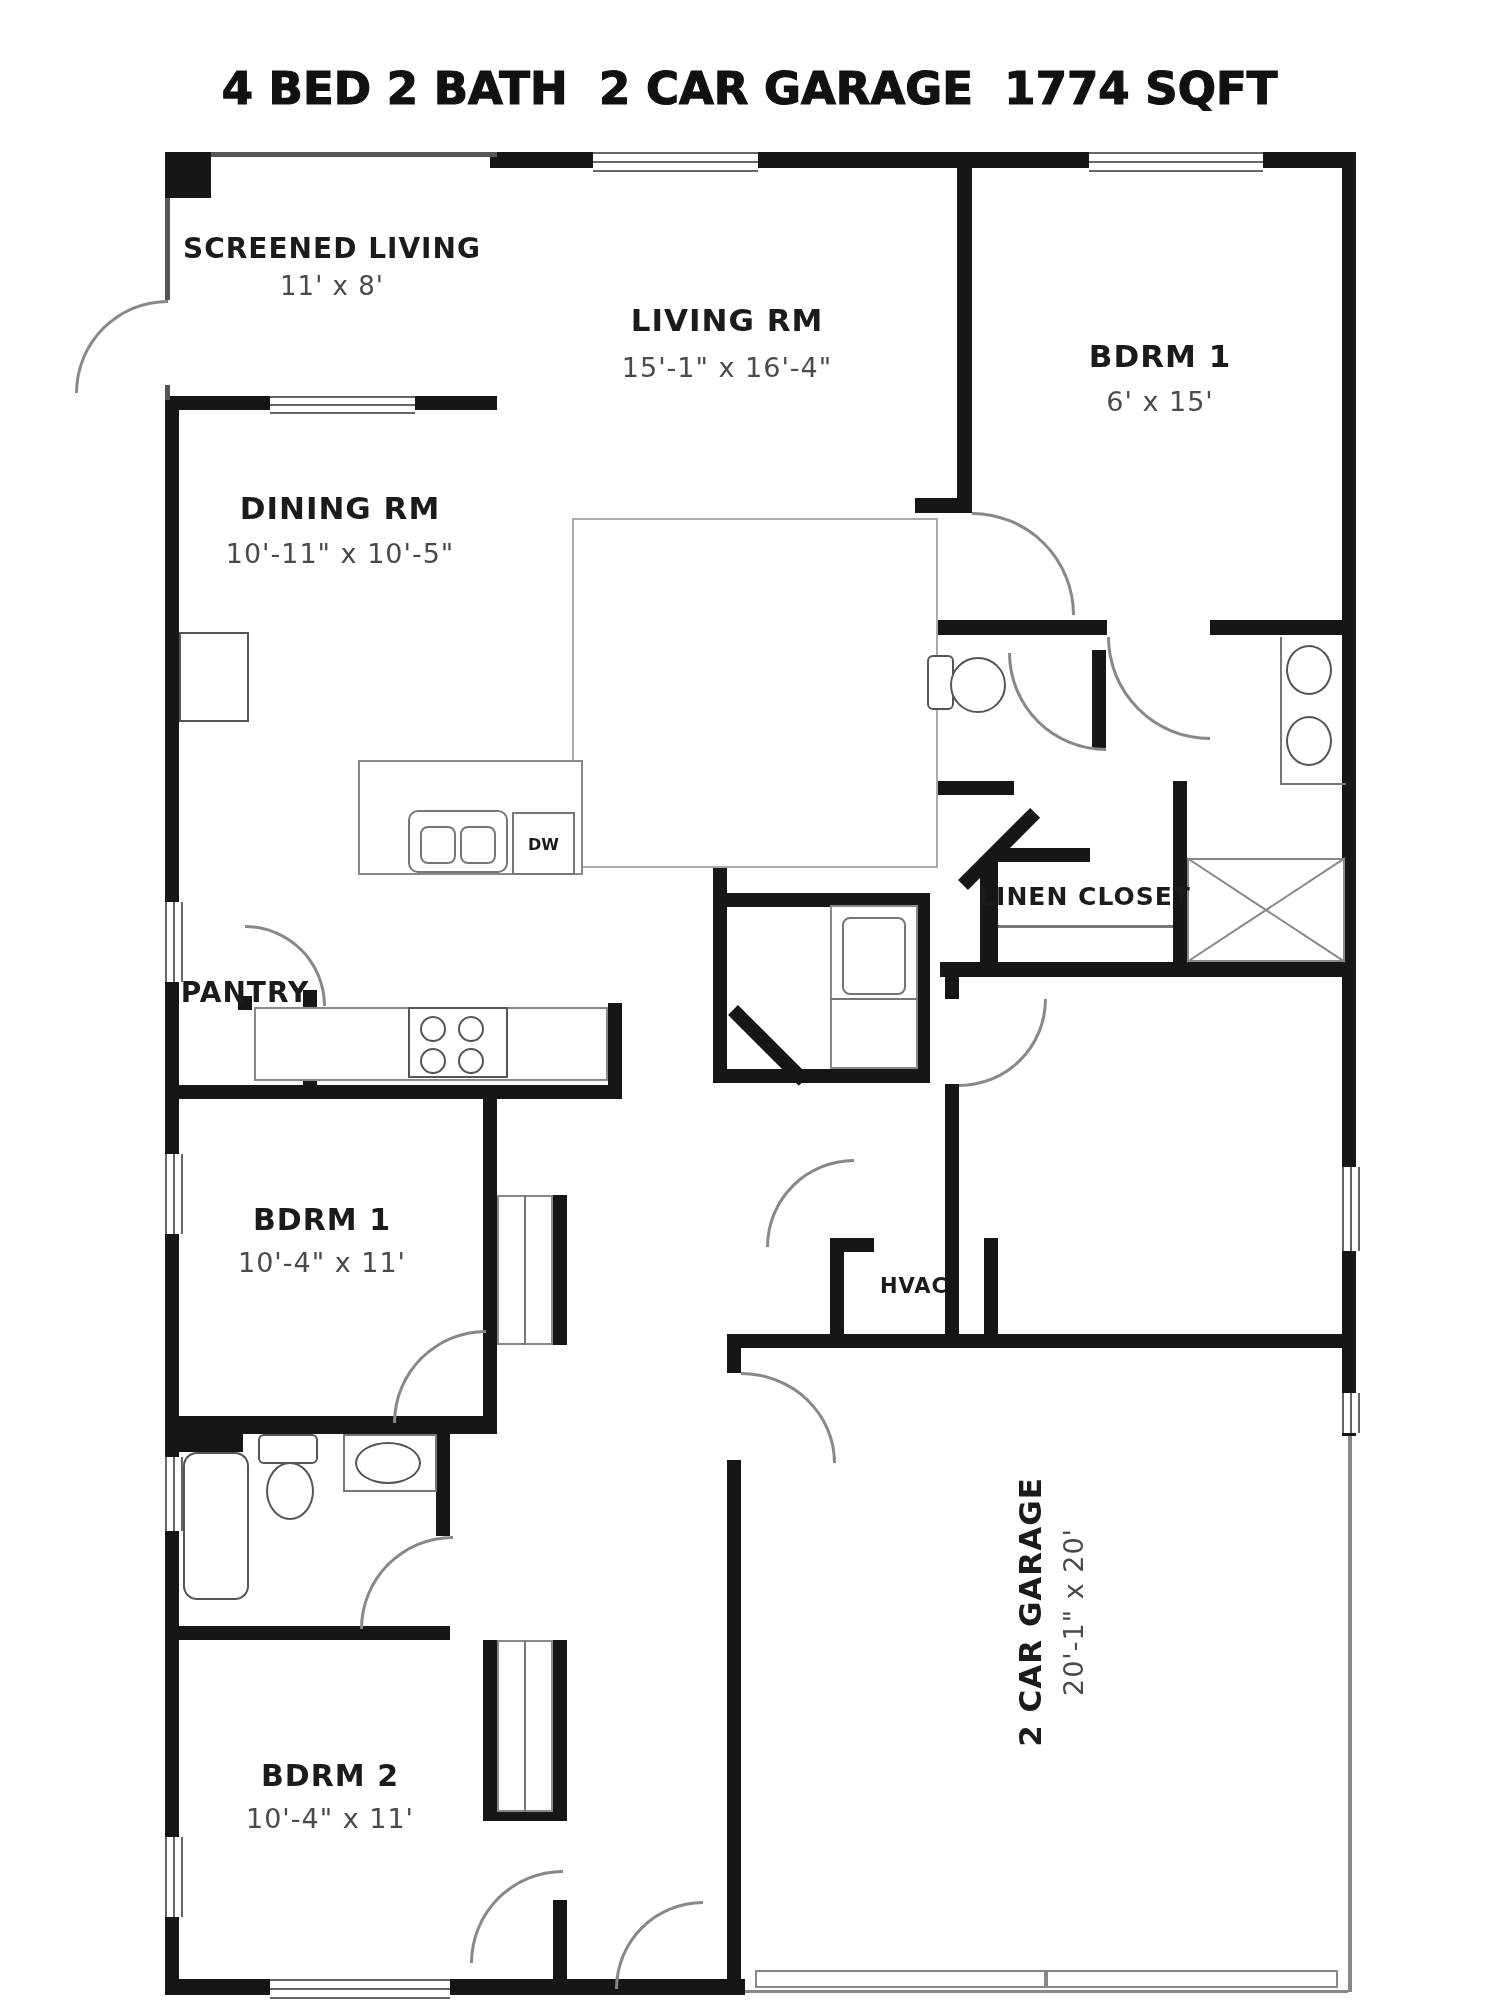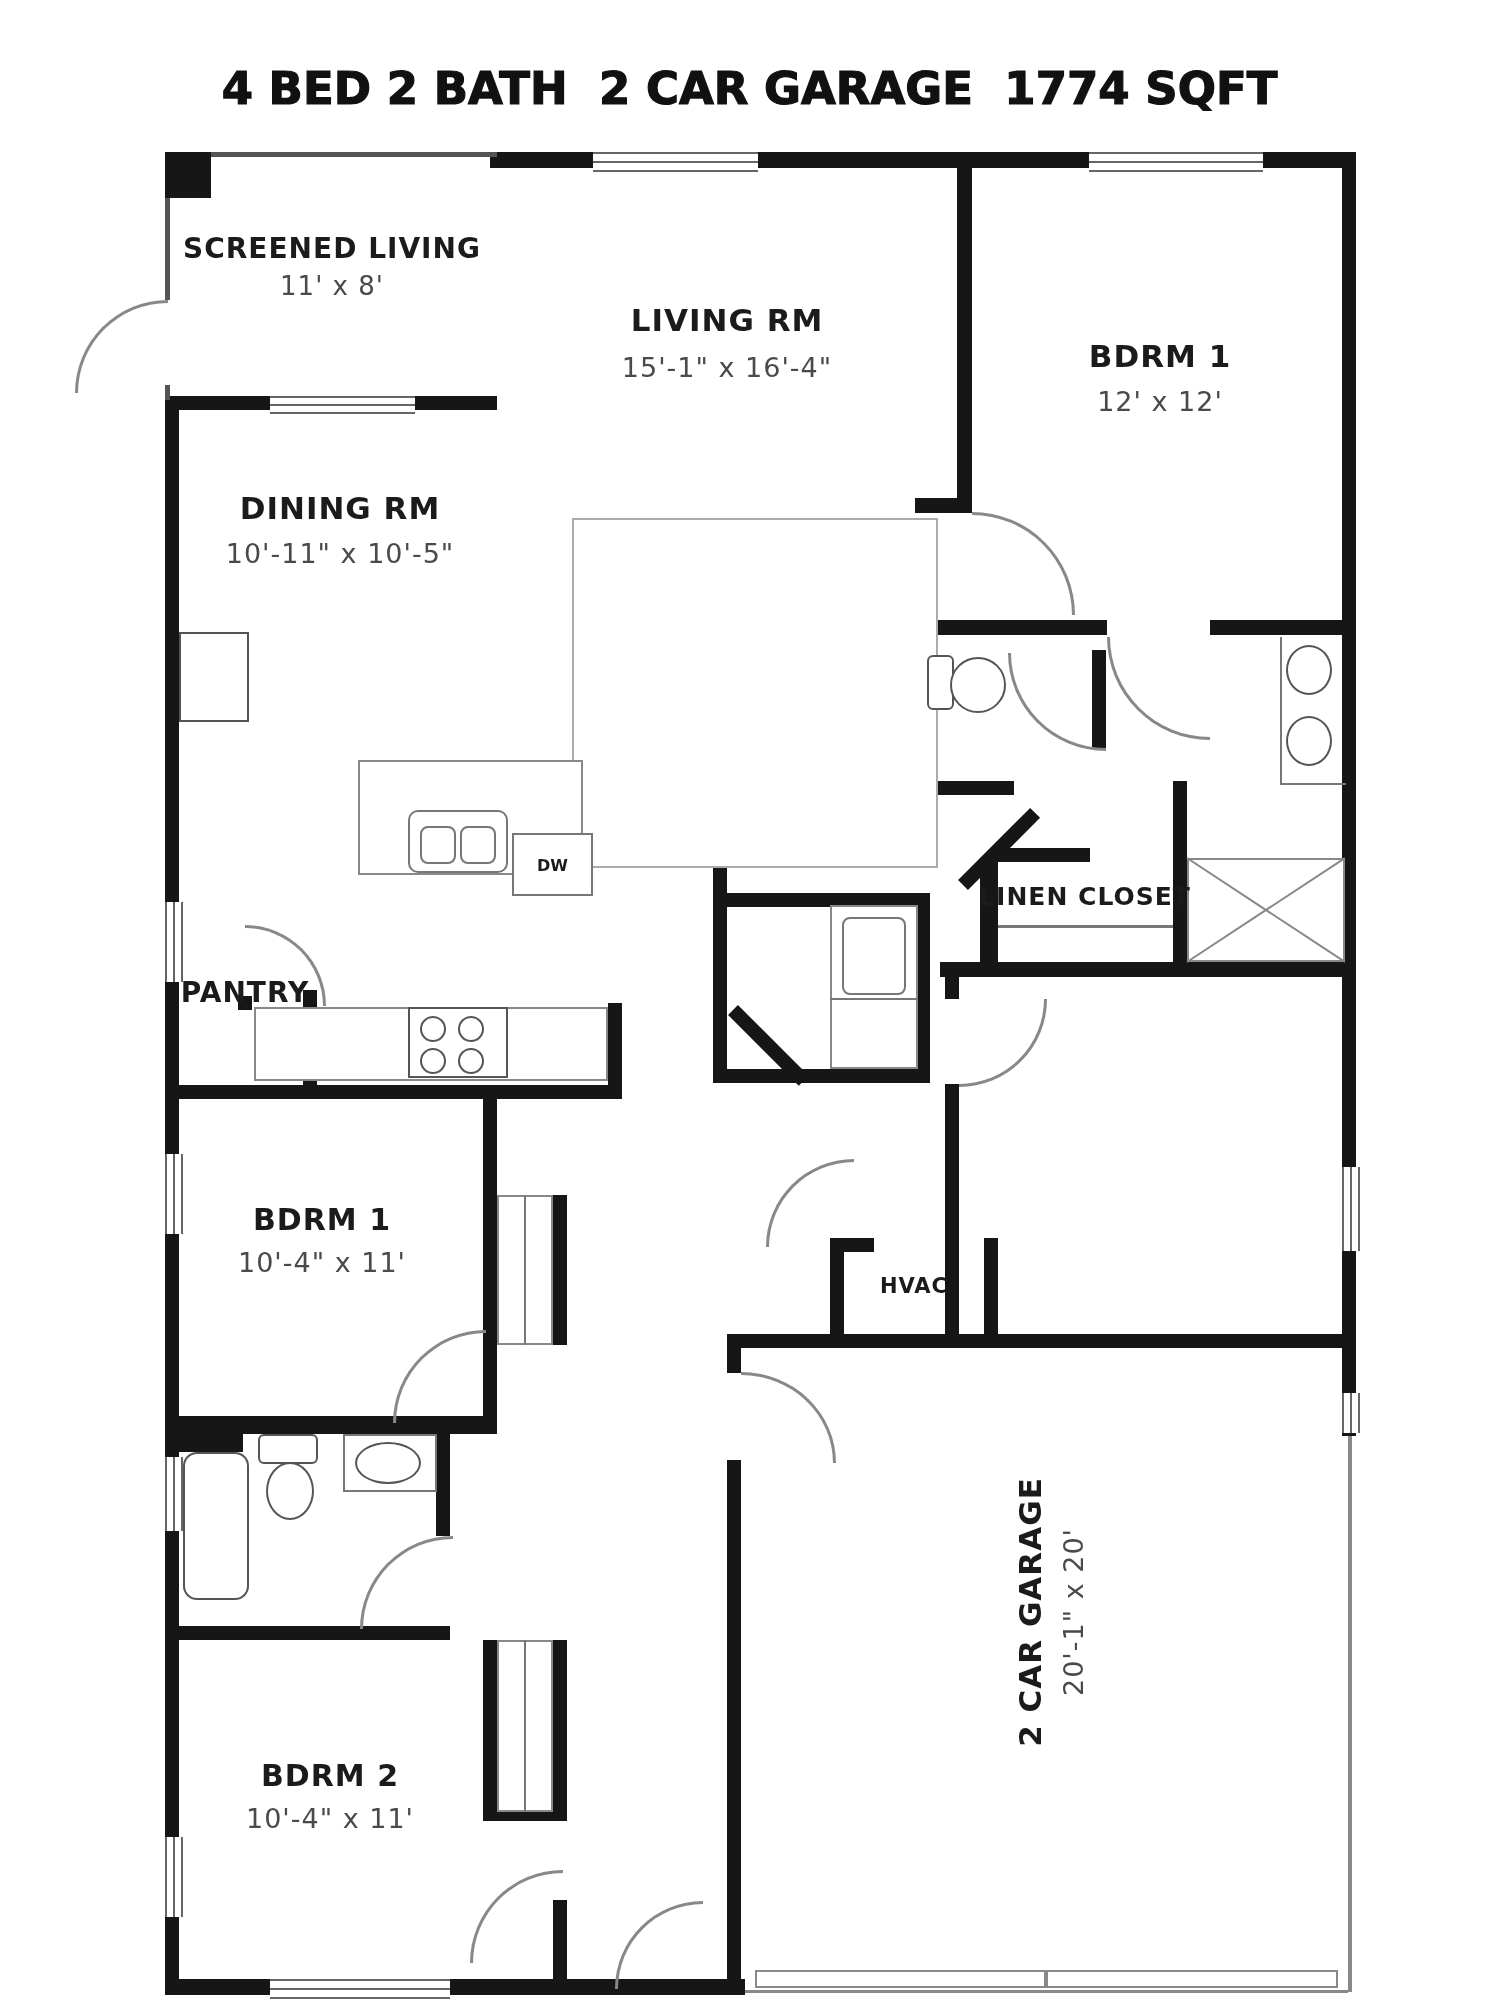--- a/index.html
+++ b/index.html
@@ -122,21 +122,21 @@
   <div class="arc arc-tl" style="left:360px;top:1536px;width:90px;height:90px"></div>
   <div class="arc arc-tl" style="left:470px;top:1870px;width:90px;height:90px"></div>
   <div class="arc arc-tl" style="left:615px;top:1901px;width:85px;height:85px"></div>
 
   <div class="fxl" style="left:572px;top:518px;width:366px;height:350px;border-color:#aaa"></div>
 
   <div class="fxl" style="left:358px;top:760px;width:225px;height:115px"></div>
   <div class="fx" style="left:408px;top:810px;width:100px;height:63px;border-radius:10px;border-color:#777"></div>
   <div class="fx" style="left:420px;top:826px;width:36px;height:38px;border-radius:8px;border-color:#777"></div>
   <div class="fx" style="left:460px;top:826px;width:36px;height:38px;border-radius:8px;border-color:#777"></div>
-  <div class="fx" style="left:512px;top:833px;width:81px;height:63px;border-color:#777">
+  <div class="fx" style="left:512px;top:812px;width:63px;height:63px;border-color:#777">
     <div style="position:absolute;left:50%;top:50%;transform:translate(-50%,-50%);font-size:16px;font-weight:bold;color:#1b1b1b">DW</div>
   </div>
 
   <div class="fxl" style="left:254px;top:1007px;width:354px;height:74px"></div>
   <div class="fx" style="left:408px;top:1007px;width:100px;height:71px"></div>
   <div class="burner" style="left:420px;top:1016px"></div>
   <div class="burner" style="left:458px;top:1016px"></div>
   <div class="burner" style="left:420px;top:1048px"></div>
   <div class="burner" style="left:458px;top:1048px"></div>
 
@@ -175,21 +175,21 @@
   <div class="lbl" style="left:332px;top:232px">
     <div class="rn" style="font-size:28px">SCREENED LIVING</div>
     <div class="rd" style="font-size:26px;margin-top:6px">11' x 8'</div>
   </div>
   <div class="lbl" style="left:727px;top:302px">
     <div class="rn" style="font-size:31px">LIVING RM</div>
     <div class="rd" style="font-size:27px;margin-top:14px">15'-1" x 16'-4"</div>
   </div>
   <div class="lbl" style="left:1160px;top:338px">
     <div class="rn" style="font-size:31px">BDRM 1</div>
-    <div class="rd" style="font-size:27px;margin-top:12px">12' x 12'</div>
+    <div class="rd" style="font-size:27px;margin-top:12px">6' x 15'</div>
   </div>
   <div class="lbl" style="left:340px;top:490px">
     <div class="rn" style="font-size:31px">DINING RM</div>
     <div class="rd" style="font-size:27px;margin-top:12px">10'-11" x 10'-5"</div>
   </div>
   <div class="lbl" style="left:245px;top:976px">
     <div class="rn" style="font-size:28px">PANTRY</div>
   </div>
   <div class="lbl" style="left:1085px;top:882px">
     <div class="rn" style="font-size:25px">LINEN CLOSET</div>

